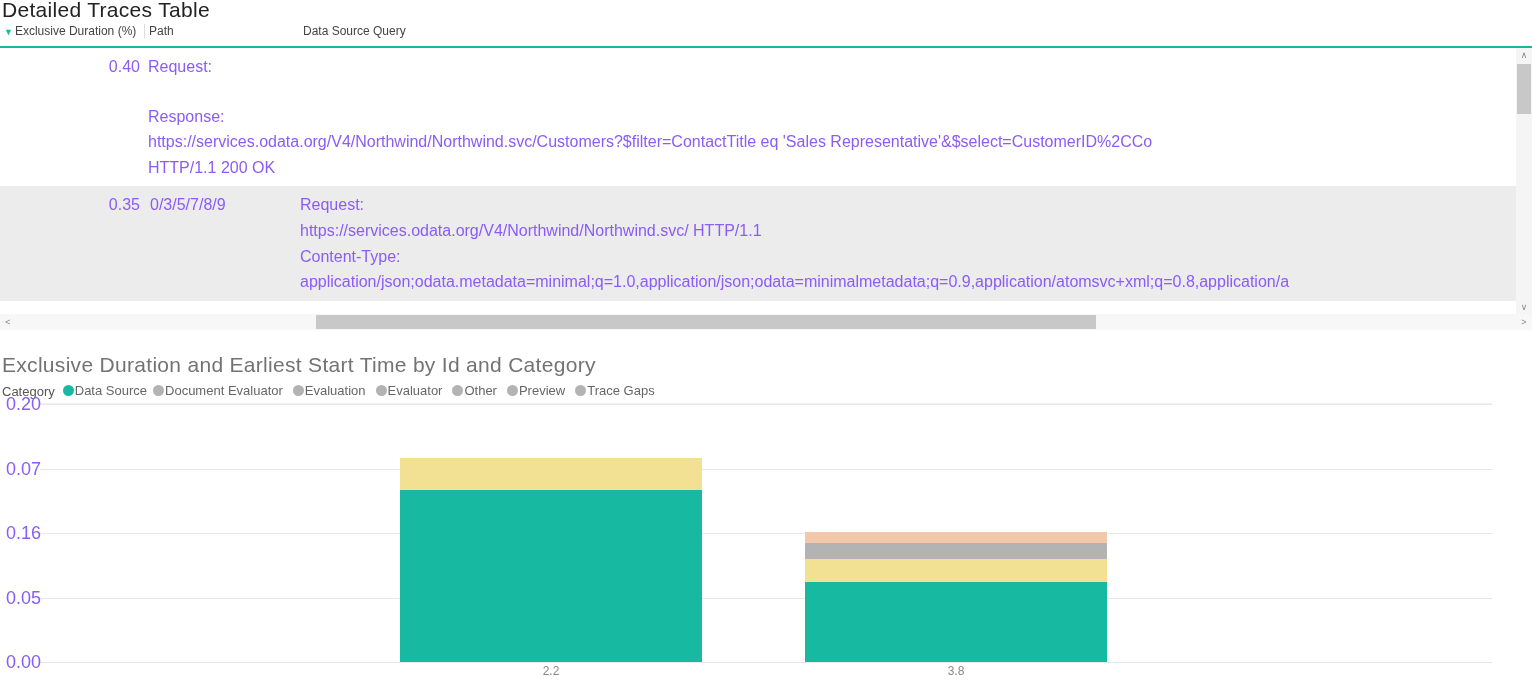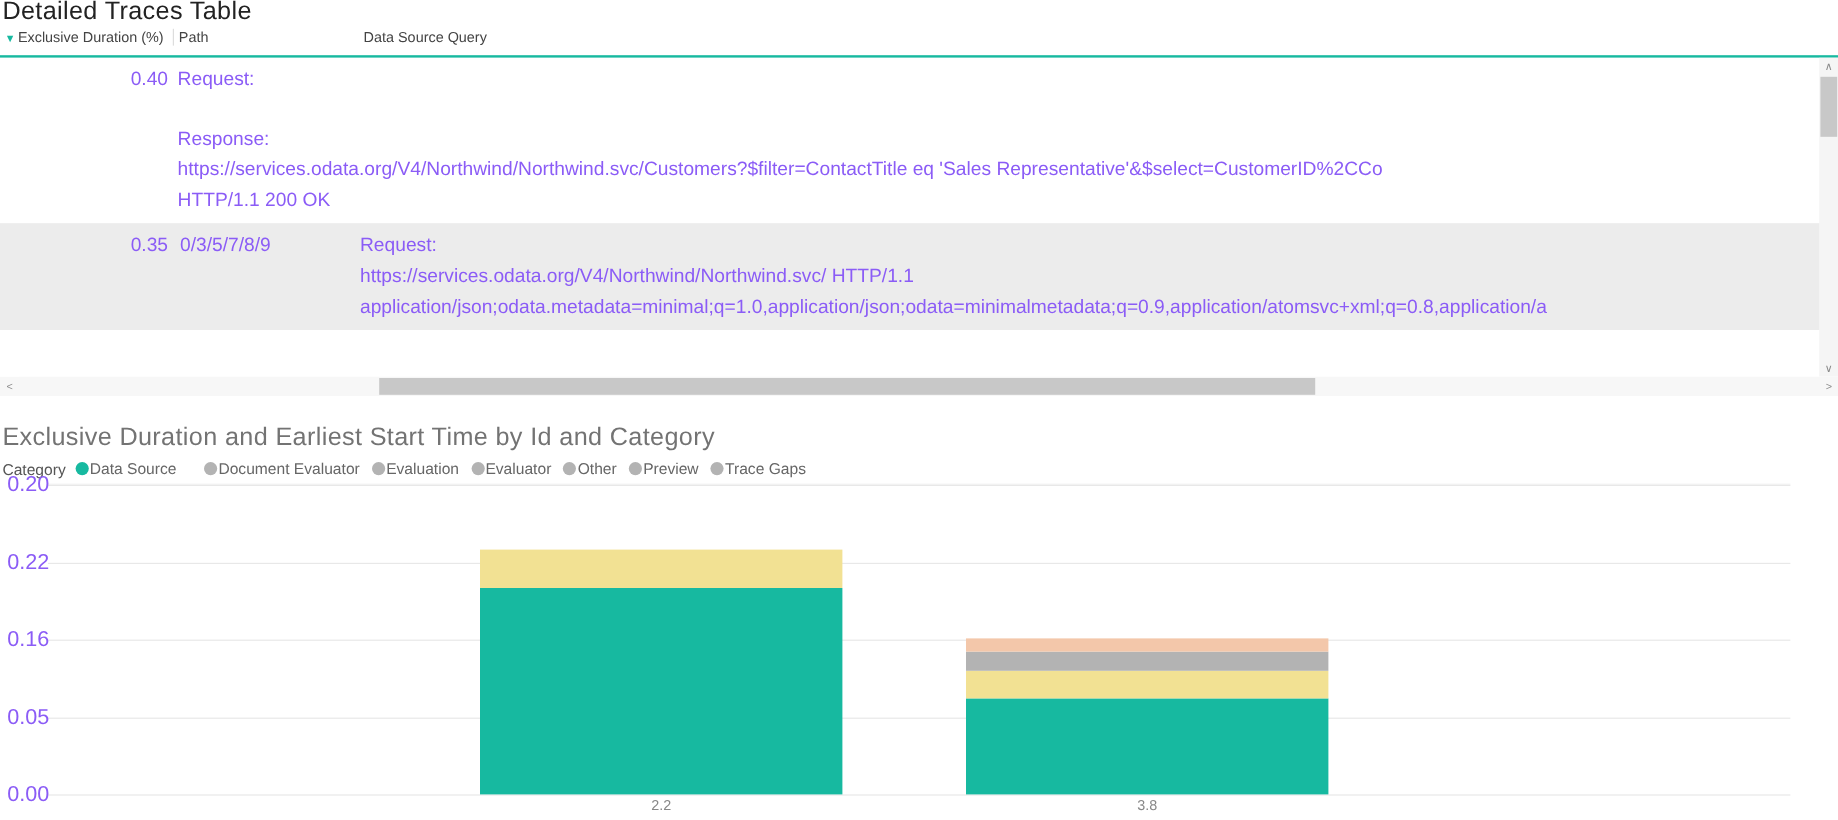--- a/index.html
+++ b/index.html
@@ -69,20 +69,21 @@
             <div>https://services.odata.org/V4/Northwind/Northwind.svc/Customers?$filter=ContactTitle eq 'Sales Representative'&amp;$select=CustomerID%2CCo</div>
             <div>HTTP/1.1 200 OK</div>
           </div>
       </div>
       <div class="row alt">
         <div class="c1">0.35</div>
         <div class="c2">0/3/5/7/8/9</div>
         <div class="c3" id="cell-q-1">
             <div>Request:</div>
             <div>https://services.odata.org/V4/Northwind/Northwind.svc/ HTTP/1.1</div>
+            <div>Content-Type:</div>
             <div>application/json;odata.metadata=minimal;q=1.0,application/json;odata=minimalmetadata;q=0.9,application/atomsvc+xml;q=0.8,application/a</div>
           </div>
       </div>
 
       <div class="vscroll" style="height:266px;">
         <div class="vtrack"></div>
         <div class="vend" style="top:0;">∧</div>
         <div class="vthumb" style="top:16px;height:50px;"></div>
         <div class="vend" style="bottom:0;">∨</div>
       </div>
@@ -95,21 +96,21 @@
       </div>
       <div class="arrow">&gt;</div>
     </div>
   </div>
 </div>
 
 <div class="chart-title">Exclusive Duration and Earliest Start Time by Id and Category</div>
 
 <div class="legend">
   <span class="lbl">Category</span>
-  <span id="legend-items"><span style="display: inline-flex; align-items: center; margin-right: 23px;">
+  <span id="legend-items"><span style="display: inline-flex; align-items: center; margin-right: 6px;">
         <span class="swatch" style="background: rgb(23, 185, 160);"></span>
         <span>Data Source</span>
       </span><span style="display: inline-flex; align-items: center; margin-right: 10px;">
         <span class="swatch" style="background: rgb(179, 179, 179);"></span>
         <span>Document Evaluator</span>
       </span><span style="display: inline-flex; align-items: center; margin-right: 10px;">
         <span class="swatch" style="background: rgb(179, 179, 179);"></span>
         <span>Evaluation</span>
       </span><span style="display: inline-flex; align-items: center; margin-right: 10px;">
         <span class="swatch" style="background: rgb(179, 179, 179);"></span>
@@ -128,21 +129,21 @@
 
 <div class="chart">
   <div class="plot" id="plot" style="height:258px;margin-left:40px;margin-right:40px;">
   <div class="axtick" style="top: 258px;"></div>
       <div class="axlbl" style="top: 258px; left: -34px;">0.00</div>
       <div class="axtick" style="top: 193.5px;"></div>
       <div class="axlbl" style="top: 193.5px; left: -34px;">0.05</div>
       <div class="axtick" style="top: 129px;"></div>
       <div class="axlbl" style="top: 129px; left: -34px;">0.16</div>
       <div class="axtick" style="top: 64.5px;"></div>
-      <div class="axlbl" style="top: 64.5px; left: -34px;">0.22</div>
+      <div class="axlbl" style="top: 64.5px; left: -34px;">0.07</div>
       <div class="axtick" style="top: 0px;"></div>
       <div class="axlbl" style="top: 0px; left: -34px;">0.20</div>
       <div class="bar-slot" style="left: 360px; width: 302px; height: 258px;">
         <div class="seg" style="bottom: 0px; height: 171.57px; background: rgb(23, 185, 160);"></div>
         <div class="seg" style="bottom: 171.57px; height: 32.25px; background: rgb(242, 225, 147);"></div>
       </div>
       <div class="bar-slot" style="left: 765px; width: 302px; height: 258px;">
         <div class="seg" style="bottom: 0px; height: 79.98px; background: rgb(23, 185, 160);"></div>
         <div class="seg" style="bottom: 79.98px; height: 23.22px; background: rgb(242, 225, 147);"></div>
         <div class="seg" style="bottom: 103.2px; height: 15.48px; background: rgb(179, 179, 179);"></div>

